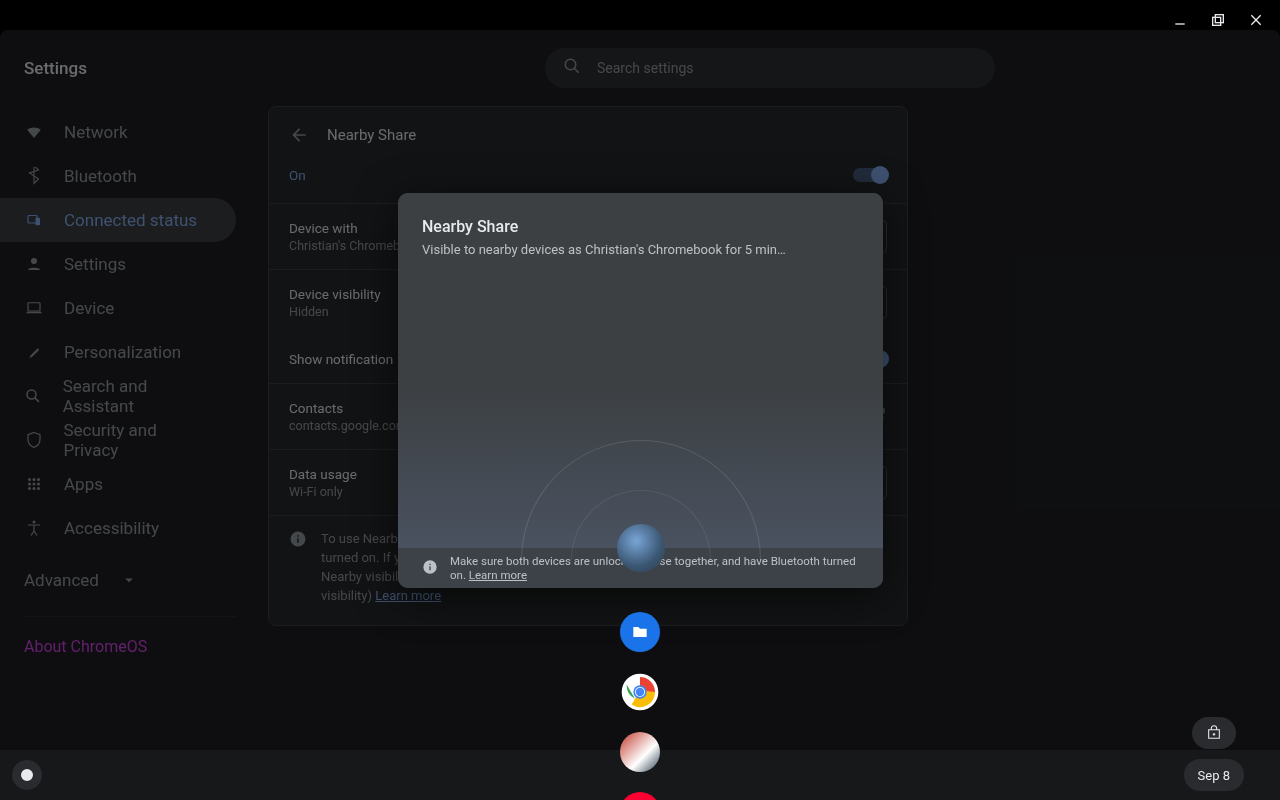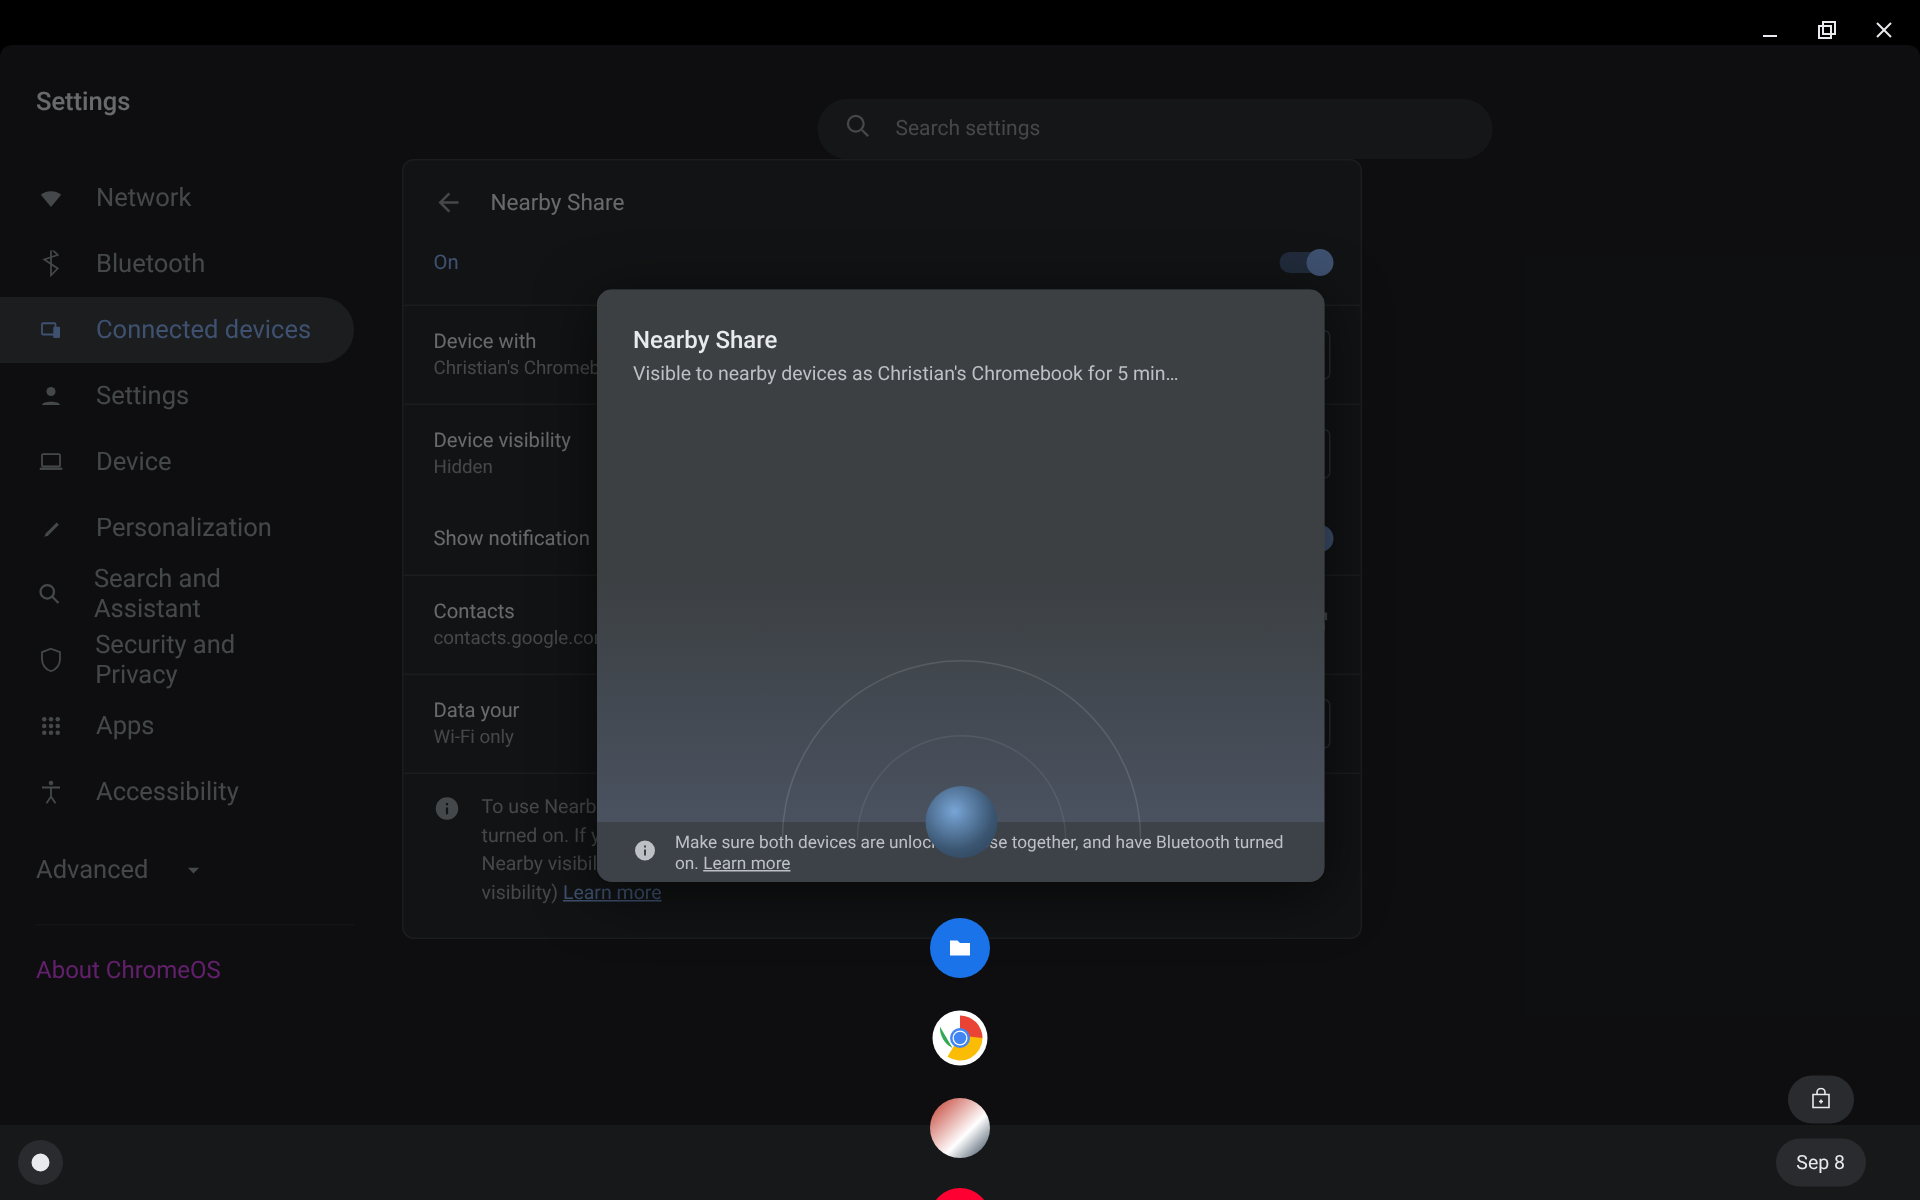--- a/index.html
+++ b/index.html
@@ -23,21 +23,21 @@
   .app {
     position: absolute; top: 30px; left: 0; right: 0; bottom: 50px;
     background: #202124; border-radius: 8px 8px 0 0;
     display: grid; grid-template-columns: 260px 1fr; grid-template-rows: 76px 1fr;
   }
   .app-title {
     grid-column: 1; grid-row: 1; display:flex; align-items:center; padding-left: 24px;
     font-size: 17px; font-weight: 500; color:#e8eaed;
   }
   .search-row {
-    grid-column: 2; grid-row: 1; display:flex; align-items:flex-end; justify-content:center;
+    grid-column: 2; grid-row: 1; display:flex; align-items:center; justify-content:center;
   }
   .search-box {
     width: 450px; height: 40px; background:#303134; border-radius: 20px;
     display:flex; align-items:center; padding: 0 18px; gap: 16px; color:#9aa0a6;
   }
   .search-box svg { width:18px; height:18px; stroke:#9aa0a6; stroke-width:2; fill:none; }
   .search-box input {
     flex:1; background:transparent; border:none; outline:none; color:#e8eaed; font-size:14px;
   }
   .search-box input::placeholder { color:#9aa0a6; }
@@ -193,21 +193,21 @@
         </span>
       <span>Bluetooth</span>
     </div>
     <div class="side-item active">
       <span class="s-ico">
           <svg viewBox="0 0 24 24">
             <rect x="4" y="6" width="12" height="10" rx="1" fill="none" stroke="currentColor" stroke-width="1.6"></rect>
             <rect x="14" y="9" width="6" height="10" rx="1"></rect>
           </svg>
         </span>
-      <span>Connected devices</span>
+      <span>Connected status</span>
     </div>
     <div class="side-item">
       <span class="s-ico">
           <svg viewBox="0 0 24 24">
             <circle cx="12" cy="8" r="4"></circle>
             <path d="M4 20c0-4 16-4 16 0z"></path>
           </svg>
         </span>
       <span>Settings</span>
     </div>
@@ -330,21 +330,21 @@
           <div class="title">Contacts</div>
           <div class="sub">contacts.google.com</div>
         </div>
         <span class="open-ico"><svg viewBox="0 0 24 24">
               <path d="M14 3h7v7h-2V6.4L10.4 15 9 13.6 17.6 5H14V3zM5 5h6v2H7v10h10v-4h2v6H5V5z"></path>
             </svg></span>
       </div>
 
       <div class="row">
         <div class="left">
-          <div class="title">Data your</div>
+          <div class="title">Data usage</div>
           <div class="sub">Wi-Fi only</div>
         </div>
         <button class="btn-outline">Edit</button>
       </div>
 
       <div class="info-block">
         <span class="info-ico"><svg viewBox="0 0 24 24">
               <path d="M12 2a10 10 0 100 20 10 10 0 000-20zm1 15h-2v-6h2v6zm0-8h-2V7h2v2z"></path>
             </svg></span>
         <div>

